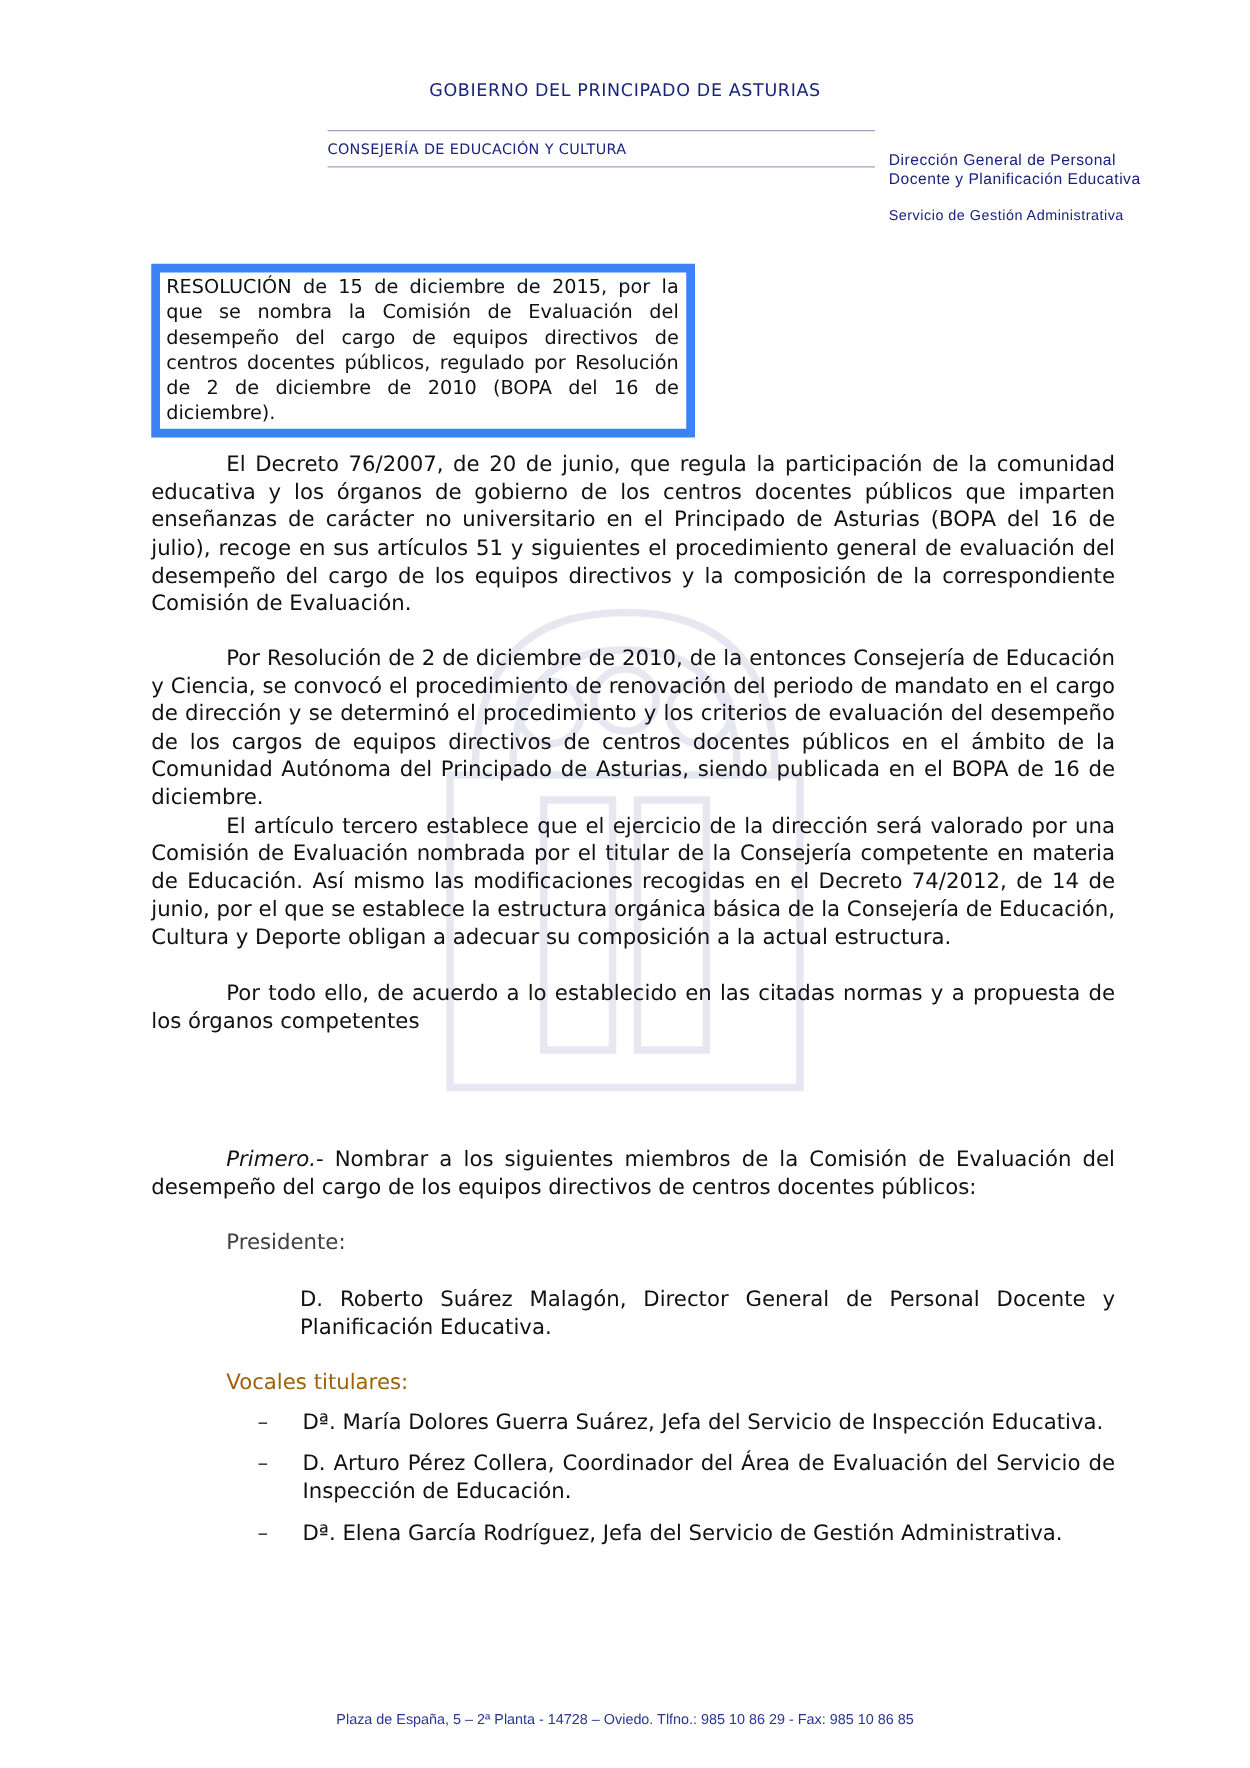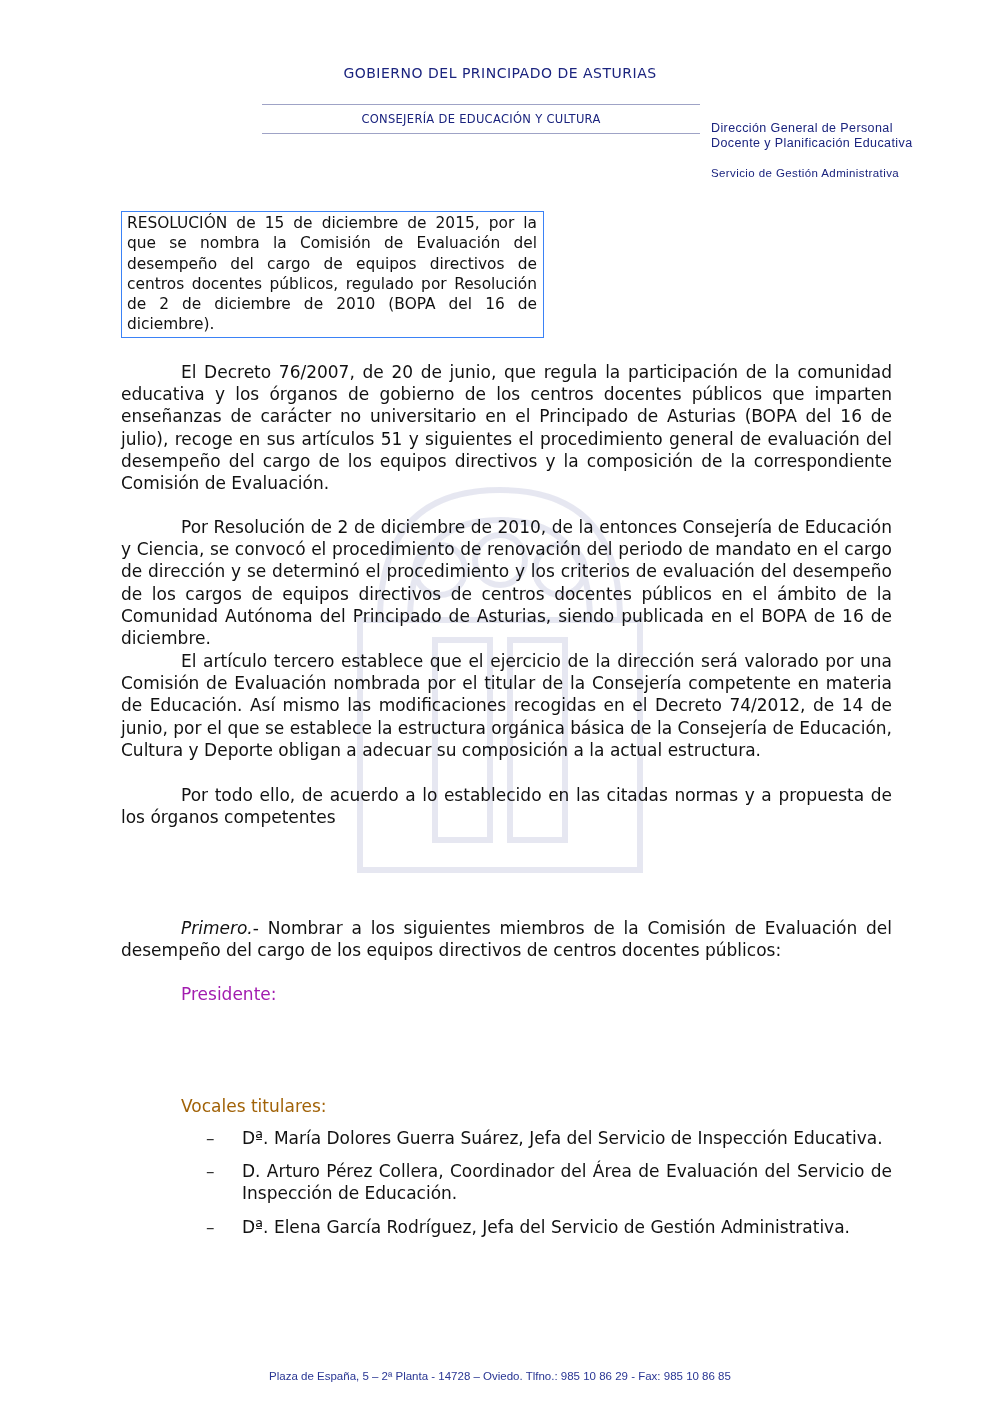--- a/index.html
+++ b/index.html
@@ -7,38 +7,38 @@
     .page { position: absolute; left: 0; top: 0; width: 1000px; height: 994px; }
 
     
     .watermark { position: absolute; left: 340px; top: 470px; width: 320px; height: 410px; opacity: 0.10; pointer-events: none; }
 
     
     .gov-title { position: absolute; left: 0; width: 1000px; top: 65px; text-align: center; font-family: "DejaVu Sans", sans-serif; font-size: 14px; letter-spacing: 0.5px; color: #1a237e; }
     .rule { position: absolute; left: 262px; width: 438px; height: 1px; background: #9fa3c6; }
     .rule.top { top: 104px; }
     .rule.bottom { top: 133px; }
-    .dept { position: absolute; left: 262px; width: 438px; top: 112px; text-align: center; font-size: 11.5px; color: #1a237e; letter-spacing: 0.3px; }
+    .dept { position: absolute; left: 262px; width: 438px; top: 112px; text-align: left; font-size: 11.5px; color: #1a237e; letter-spacing: 0.3px; }
     .dg { position: absolute; left: 711px; top: 121px; font-family: "Liberation Sans", sans-serif; font-size: 12.5px; line-height: 15px; color: #1a237e; letter-spacing: 0.4px; }
     .svc { position: absolute; left: 711px; top: 167px; font-family: "Liberation Sans", sans-serif; font-size: 11.5px; color: #1a237e; letter-spacing: 0.4px; }
 
     
-    .summary { position: absolute; left: 121px; top: 211px; width: 410px; padding: 1px 6px 2px 5px; border: 1px solid #3b82f6; font-size: 15.4px; line-height: 20.3px; text-align: justify; color: #111; }
+    .summary { position: absolute; left: 121px; top: 211px; width: 410px; padding: 1px 6px 2px 5px; border: 7px solid #3b82f6; font-size: 15.4px; line-height: 20.3px; text-align: justify; color: #111; }
 
     
     .body { position: absolute; left: 121px; width: 771px; font-size: 17px; line-height: 22.2px; text-align: justify; color: #111; }
     .indent { text-indent: 60px; }
     .p1 { top: 361px; }
     .p2 { top: 516px; }
     .p3 { top: 650px; }
     .p4 { top: 784px; }
     .resuelvo { position: absolute; left: 121px; width: 771px; top: 851px; text-align: center; font-size: 17px; color: #111; }
     .p5 { top: 917px; }
     .p5 em { font-style: italic; }
-    .label-pres { position: absolute; left: 181px; top: 984px; font-size: 17px; color: #a21caf; }
+    .label-pres { position: absolute; left: 181px; top: 984px; font-size: 17px; color: #404040; }
     .pres-name { position: absolute; left: 240px; width: 652px; top: 1029px; font-size: 17px; line-height: 22.2px; text-align: justify; }
     .label-voc { position: absolute; left: 181px; top: 1096px; font-size: 17px; color: #a16207; }
     .vocales { position: absolute; left: 206px; width: 686px; top: 1127px; margin: 0; padding: 0; list-style: none; font-size: 17px; line-height: 22.2px; }
     .vocales li { position: relative; padding-left: 36px; text-align: justify; margin-bottom: 11px; }
     .dash { position: absolute; left: 0; top: 0; color: #333; }
 
     .footer { position: absolute; left: 0; width: 1000px; top: 1370px; text-align: center; font-family: "Liberation Sans", sans-serif; font-size: 11.5px; color: #283593; }
   </style>
 </head>
 <body>
@@ -73,20 +73,21 @@
 
   <p class="body indent p1" style="margin:0">El Decreto 76/2007, de 20 de junio, que regula la participación de la comunidad educativa y los órganos de gobierno de los centros docentes públicos que imparten enseñanzas de carácter no universitario en el Principado de Asturias (BOPA del 16 de julio), recoge en sus artículos 51 y siguientes el procedimiento general de evaluación del desempeño del cargo de los equipos directivos y la composición de la correspondiente Comisión de Evaluación.</p>
   <p class="body indent p2" style="margin:0">Por Resolución de 2 de diciembre de 2010, de la entonces Consejería de Educación y Ciencia, se convocó el procedimiento de renovación del periodo de mandato en el cargo de dirección y se determinó el procedimiento y los criterios de evaluación del desempeño de los cargos de equipos directivos de centros docentes públicos en el ámbito de la Comunidad Autónoma del Principado de Asturias, siendo publicada en el BOPA de 16 de diciembre.</p>
   <p class="body indent p3" style="margin:0">El artículo tercero establece que el ejercicio de la dirección será valorado por una Comisión de Evaluación nombrada por el titular de la Consejería competente en materia de Educación. Así mismo las modificaciones recogidas en el Decreto 74/2012, de 14 de junio, por el que se establece la estructura orgánica básica de la Consejería de Educación, Cultura y Deporte obligan a adecuar su composición a la actual estructura.</p>
   <p class="body indent p4" style="margin:0">Por todo ello, de acuerdo a lo establecido en las citadas normas y a propuesta de los órganos competentes</p>
 
 
   <p class="body indent p5" style="margin:0"><em>Primero.</em><span>- Nombrar a los siguientes miembros de la Comisión de Evaluación del desempeño del cargo de los equipos directivos de centros docentes públicos:</span></p>
 
   <div class="label-pres">Presidente:</div>
+  <div class="pres-name">D. Roberto Suárez Malagón, Director General de Personal Docente y Planificación Educativa.</div>
 
   <div class="label-voc">Vocales titulares:</div>
   <ul class="vocales">
     <li><span class="dash">–</span><span>Dª. María Dolores Guerra Suárez, Jefa del Servicio de Inspección Educativa.</span></li>
     <li><span class="dash">–</span><span>D. Arturo Pérez Collera, Coordinador del Área de Evaluación del Servicio de Inspección de Educación.</span></li>
     <li><span class="dash">–</span><span>Dª. Elena García Rodríguez, Jefa del Servicio de Gestión Administrativa.</span></li>
   </ul>
 
   <div class="footer">Plaza de España, 5 – 2ª Planta - 14728 – Oviedo. Tlfno.: 985 10 86 29 - Fax: 985 10 86 85</div>
 </div>

